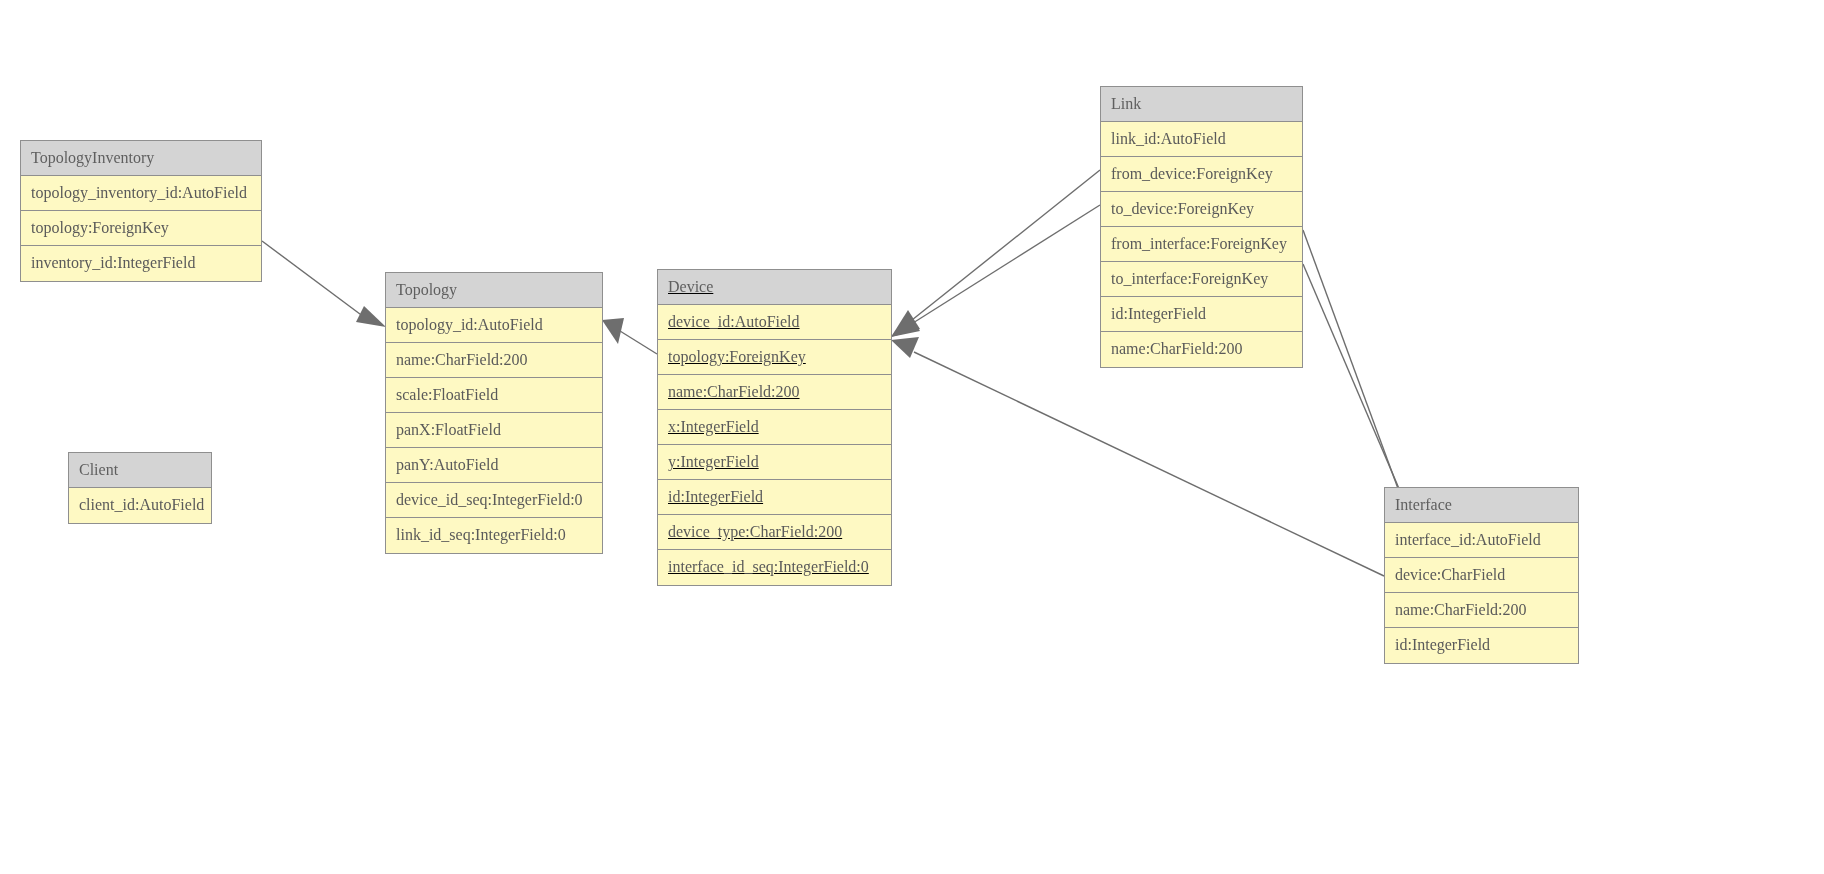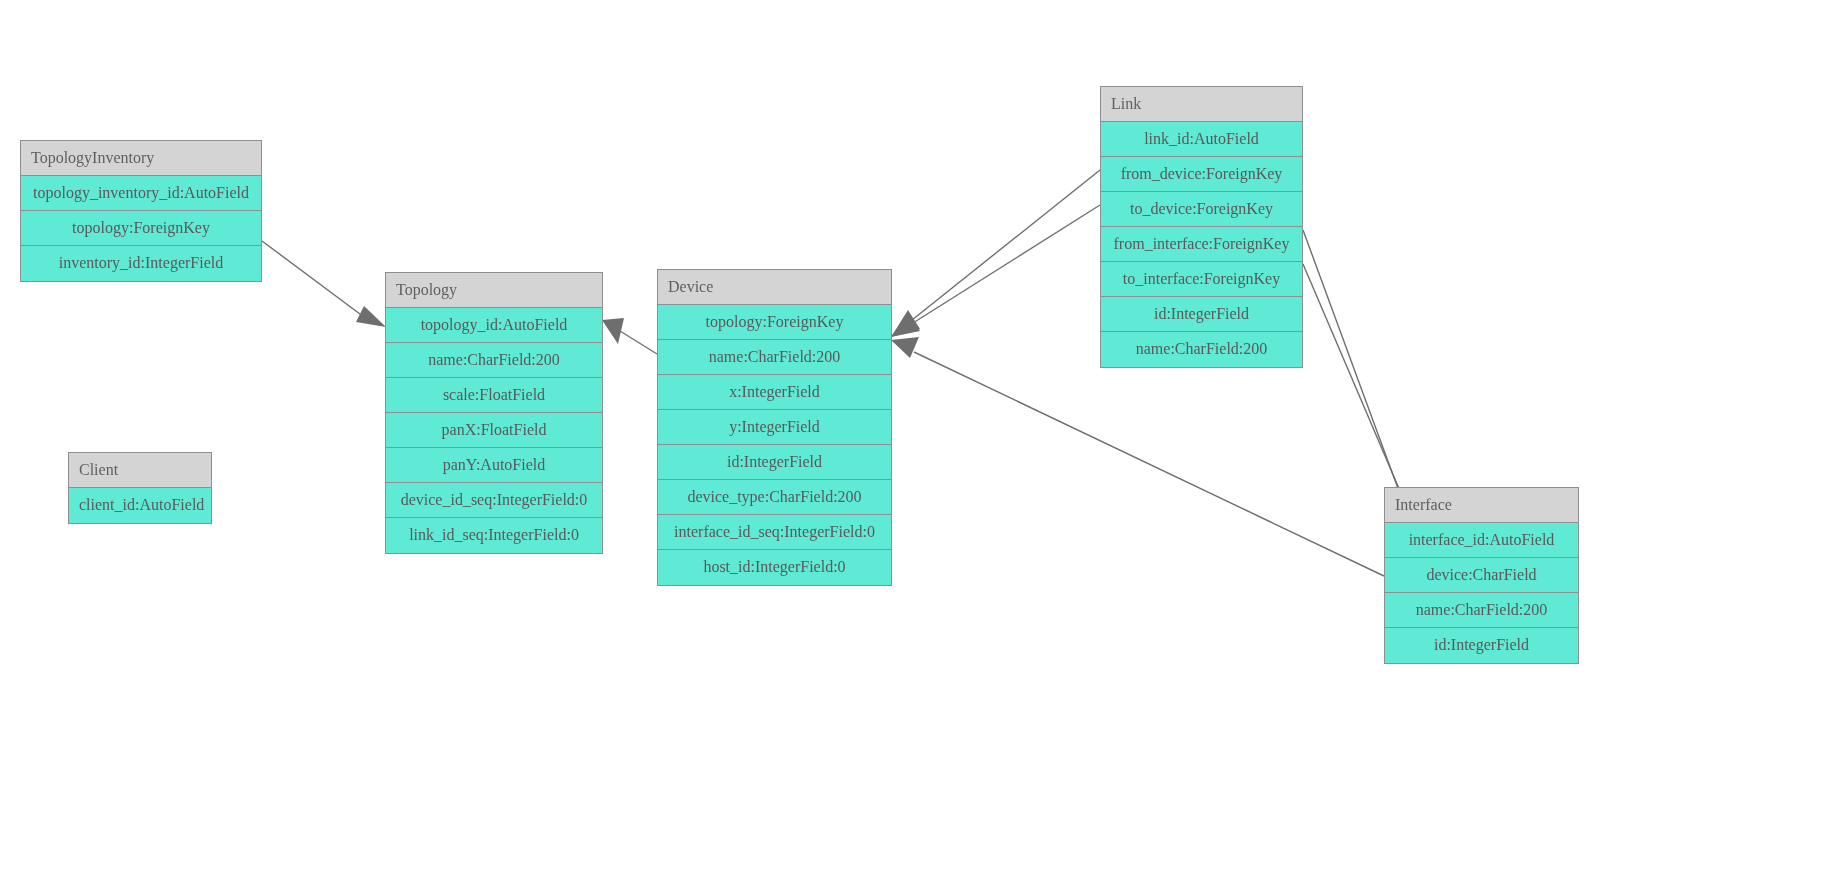--- a/index.html
+++ b/index.html
@@ -23,21 +23,21 @@
   #edges {
     position: absolute;
     left: 0; top: 0;
     width: 1824px;
     height: 874px;
     pointer-events: none;
   }
   .entity {
     position: absolute;
     box-sizing: border-box;
-    background: #5eead4;
+    background: #fef9c3;
     border: 1px solid #8f8f8f;
     z-index: 5;
   }
   .entity-header {
     box-sizing: border-box;
     background: #d4d4d4;
     border-bottom: 1px solid #8f8f8f;
     color: #5f5f5f;
     font-size: 16px;
     line-height: 34px;
@@ -52,21 +52,20 @@
   .attr-row {
     box-sizing: border-box;
     border-bottom: 1px solid #8f8f8f;
     color: #5a5a5a;
     font-size: 16px;
     line-height: 34px;
     height: 35px;
     padding: 0 10px;
     white-space: nowrap;
     overflow: hidden;
-    text-align: center;
   }
   .attr-row:last-child {
     border-bottom: none;
   }
 </style>
 </head>
 <body>
 
 <div id="canvas">
 
@@ -128,31 +127,31 @@
         <div class="entity-attrs">
           <div class="attr-row">topology_id:AutoField</div>
           <div class="attr-row">name:CharField:200</div>
           <div class="attr-row">scale:FloatField</div>
           <div class="attr-row">panX:FloatField</div>
           <div class="attr-row">panY:AutoField</div>
           <div class="attr-row">device_id_seq:IntegerField:0</div>
           <div class="attr-row">link_id_seq:IntegerField:0</div>
         </div>
       </div>
-      <div class="entity" style="left: 657px; top: 269px; width: 235px;">
+      <div class="entity" style="left: 657px; top: 269px; width: 235px; text-decoration: underline;">
         <div class="entity-header">Device</div>
         <div class="entity-attrs">
+          <div class="attr-row">device_id:AutoField</div>
           <div class="attr-row">topology:ForeignKey</div>
           <div class="attr-row">name:CharField:200</div>
           <div class="attr-row">x:IntegerField</div>
           <div class="attr-row">y:IntegerField</div>
           <div class="attr-row">id:IntegerField</div>
           <div class="attr-row">device_type:CharField:200</div>
           <div class="attr-row">interface_id_seq:IntegerField:0</div>
-          <div class="attr-row">host_id:IntegerField:0</div>
         </div>
       </div>
       <div class="entity" style="left: 1100px; top: 86px; width: 203px;">
         <div class="entity-header">Link</div>
         <div class="entity-attrs">
           <div class="attr-row">link_id:AutoField</div>
           <div class="attr-row">from_device:ForeignKey</div>
           <div class="attr-row">to_device:ForeignKey</div>
           <div class="attr-row">from_interface:ForeignKey</div>
           <div class="attr-row">to_interface:ForeignKey</div>

